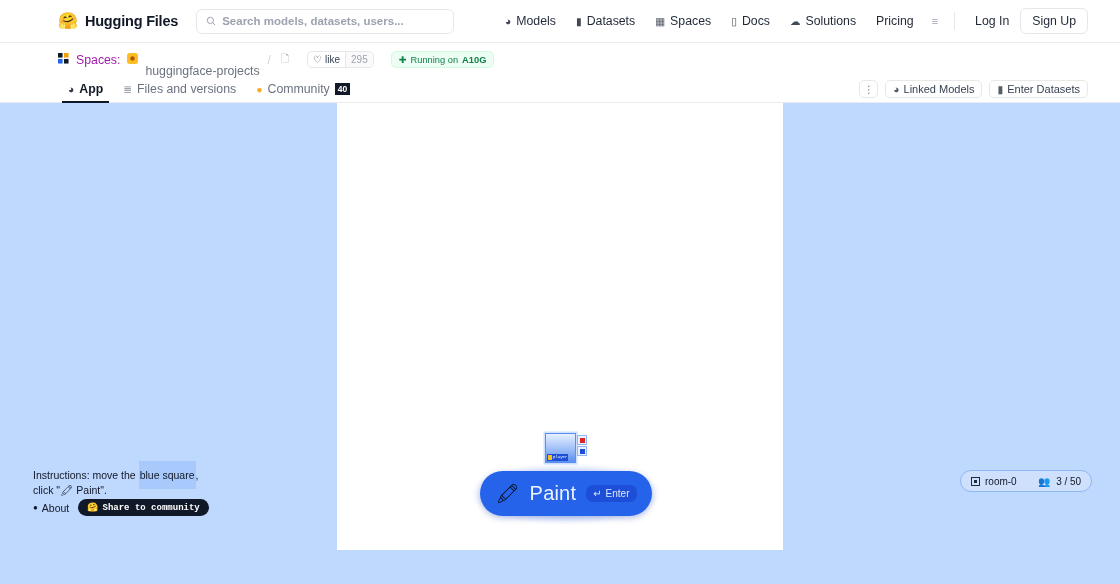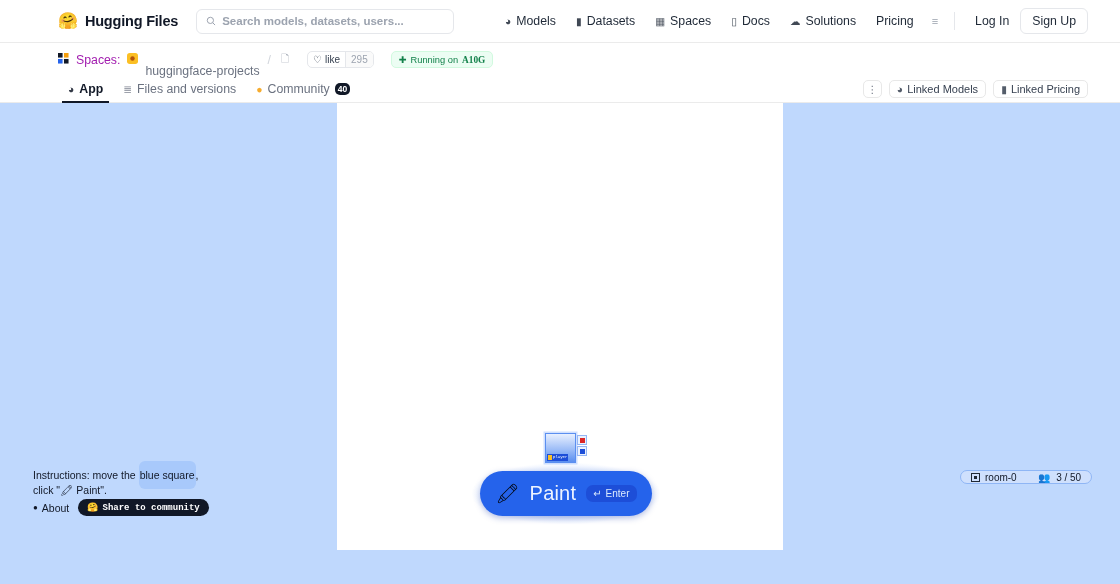--- a/index.html
+++ b/index.html
@@ -82,21 +82,21 @@
   .likebtn .lk { display:flex; align-items:center; gap:3px; font-size: 10px; color: #374151; padding: 0 5px; }
   .likebtn .cnt { font-size: 10px; color: #9ca3af; padding: 0 5px; border-left: 1px solid #e5e7eb;
                   display:flex; align-items:center; background:#fafafa;}
   .runpill {
     margin-left: 10px;
     display: flex; align-items: center; gap: 4px;
     background: #ecfdf3; border: 1px solid #d1fadf; border-radius: 5px;
     padding: 2px 7px; height: 17px;
     font-size: 9.3px; color: #12814a;
   }
-  .runpill b { font-family: Liberation Serif, serif; font-size: 9.3px; }
+  .runpill b { font-family: Liberation Sans, sans-serif; font-size: 9.3px; }
 
   
   .tabbar {
     height: 27px;
     display: flex; align-items: flex-end;
     padding: 0 32px 0 58px;
     border-bottom: 1px solid #ebebeb;
     background: #fff;
   }
   .tab {
@@ -104,21 +104,21 @@
     font-size: 12.3px; color: #6b7280;
     padding: 0 10px 6px 10px; cursor: pointer;
     position: relative;
   }
   .tab.active { color: #111827; font-weight: bold; }
   .tab.active::after {
     content: ""; position: absolute; left: 4px; right: 4px; bottom: -1px;
     height: 2px; background: #111827;
   }
   .badge {
-    background: #111827; color: #fff; border-radius: 5px;
+    background: #111827; color: #fff; border-radius: 0;
     font-size: 8.5px; padding: 1px 3px; font-weight: bold;
     line-height: 1.2;
   }
   .tabs-right { margin-left: auto; display: flex; align-items: center; gap: 7px; padding-bottom: 4px;}
   .kebab {
     border: 1px solid #e8e8e8; border-radius: 5px;
     width: 19px; height: 18px; display: flex; align-items: center; justify-content: center;
     font-size: 10px; color: #6b7280; cursor: pointer;
   }
   .linkbtn {
@@ -165,21 +165,21 @@
   }
   .mini-tool i { display:block; width:5px; height:5px; background:#1d4ed8; font-style:normal;}
   .mini-tool.red i { background:#dc2626; }
 
   
   .instructions {
     position: absolute; left: 33px; top: 365px;
     width: 175px;
     font-size: 10.5px; line-height: 15px; color: #111827;
   }
-  .hl { background: #a8c9fb; padding: 8px 1px; border-radius: 6px; margin-top: 34px; }
+  .hl { background: #a8c9fb; padding: 8px 1px; border-radius: 0; margin-top: 34px; }
   .instr-row2 {
     position: absolute; left: 33px; top: 396px;
     display: flex; align-items: center; gap: 9px;
   }
   .about {
     display: flex; align-items: center; gap: 4px;
     font-size: 10.5px; color: #111827; cursor: pointer;
   }
   .about-ico { font-size: 8px; }
   .share {
@@ -212,21 +212,21 @@
     background: #1d4ed8; border-radius: 7px;
     padding: 3px 7px; display: flex; align-items: center; gap: 4px;
     font-size: 10px; color: #dbeafe;
   }
 
   
   .roompill {
     position: absolute; left: 960px; top: 367px;
     border: 1px solid #8fb6f5; border-radius: 13px;
     background: #cfe0fd;
-    height: 14px; display: flex; align-items: center;
+    height: 22px; display: flex; align-items: center;
     padding: 0 10px; gap: 22px;
   }
   .room-l { display: flex; align-items: center; gap: 5px; font-size: 10px; color: #111827; }
   .room-r { display: flex; align-items: center; gap: 5px; font-size: 10px; color: #111827; }
   .sq-ico {
     width: 9px; height: 9px; border: 1.5px solid #1f2937;
     display:flex; align-items:center; justify-content:center;
   }
   .sq-ico i { width:3px; height:3px; background:#1f2937; display:block; }
 </style>
@@ -329,21 +329,21 @@
   </div>
 
   <div class="tabs-right">
     <div class="kebab">⋮</div>
     <div class="linkbtn">
       <span class="nav-ico">◕</span>
       <span>Linked Models</span>
     </div>
     <div class="linkbtn">
       <span class="nav-ico">▮</span>
-      <span>Linked Pricing</span>
+      <span>Enter Datasets</span>
     </div>
   </div>
 </div>
 
 <div class="appstage">
 
   <div class="canvas"></div>
 
   <div class="player">
     <div class="player-tag">

